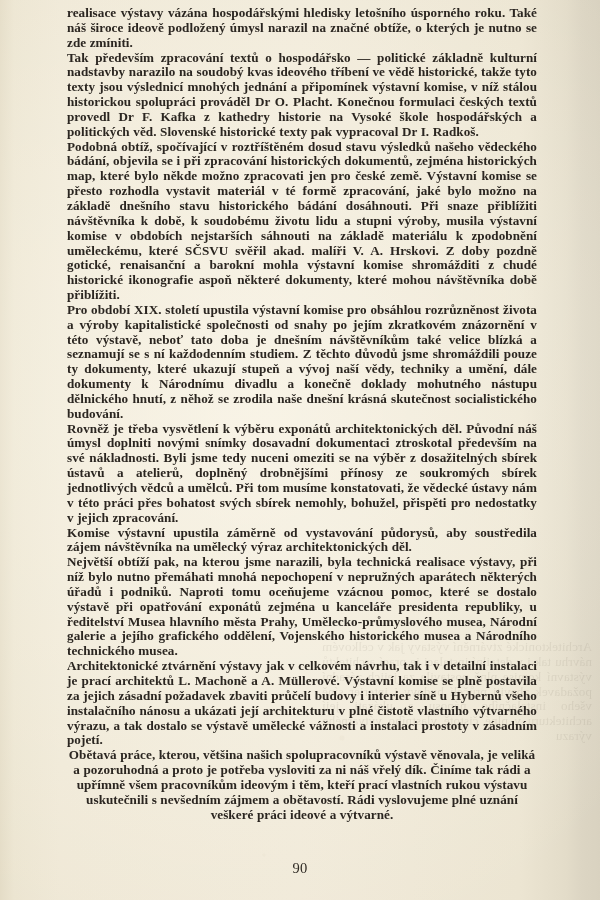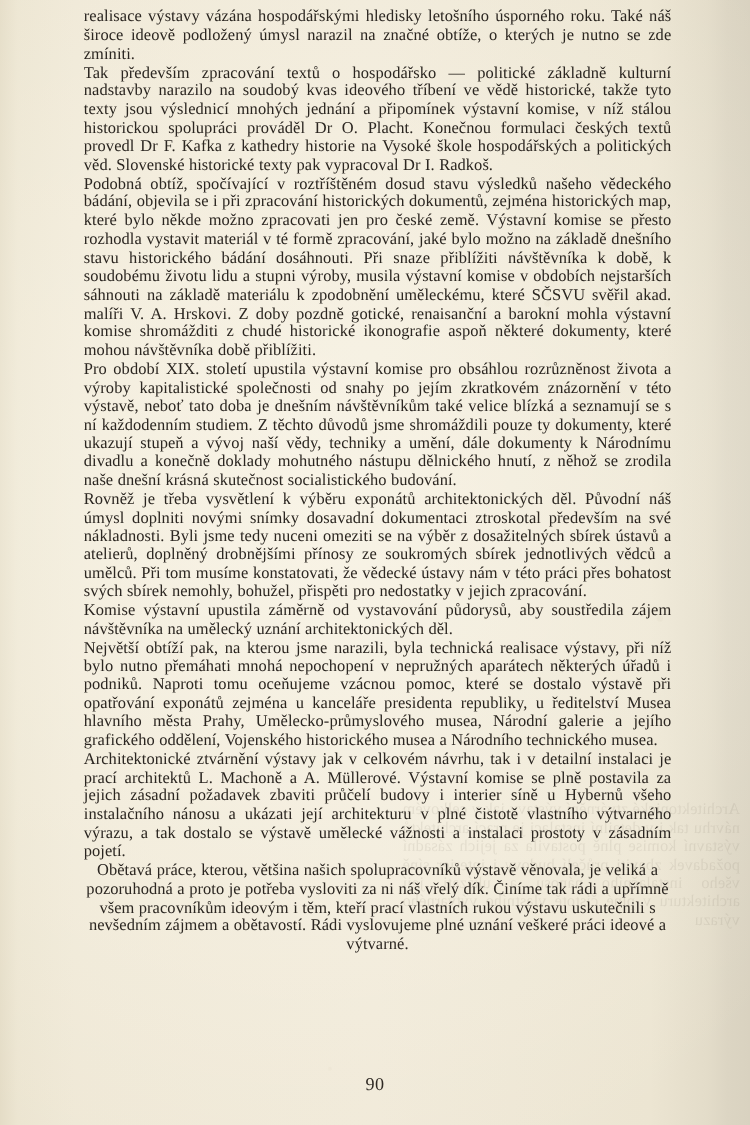--- a/index.html
+++ b/index.html
@@ -74,20 +74,21 @@
     left: 67px;
     top: 6px;
     width: 470px;
     color: #2b2621;
     font-size: 13.15px;
     line-height: 14.85px;
     text-align: justify;
     text-justify: inter-word;
     letter-spacing: 0.06px;
     word-spacing: 0.2px;
+    font-weight: bold;
     -webkit-font-smoothing: antialiased;
   }
   #text-block p {
     margin: 0;
     text-indent: 0;
   }
   #text-block p:last-child {
     text-align: center;
   }
 
@@ -117,21 +118,21 @@
   <div id="grain"></div>
 
   <div id="bleed">Architektonické ztvárnění výstavy jak v celkovém návrhu tak i v detailní instalaci je prací architektů výstavní komise plně postavila za jejich zásadní požadavek zbaviti průčelí budovy i interier síně všeho instalačního nánosu a ukázati její architekturu v plné čistotě vlastního výtvarného výrazu</div>
 
   <div id="text-block">
     <p>realisace výstavy vázána hospodářskými hledisky letošního úsporného roku. Také náš široce ideově podložený úmysl narazil na značné obtíže, o kterých je nutno se zde zmíniti.</p>
     <p>Tak především zpracování textů o hospodářsko — politické základně kulturní nadstavby narazilo na soudobý kvas ideového tříbení ve vědě historické, takže tyto texty jsou výslednicí mnohých jednání a připomínek výstavní komise, v níž stálou historickou spolupráci prováděl Dr O. Placht. Konečnou formulaci českých textů provedl Dr F. Kafka z kathedry historie na Vysoké škole hospodářských a politických věd. Slovenské historické texty pak vypracoval Dr I. Radkoš.</p>
     <p>Podobná obtíž, spočívající v roztříštěném dosud stavu výsledků našeho vědeckého bádání, objevila se i při zpracování historických dokumentů, zejména historických map, které bylo někde možno zpracovati jen pro české země. Výstavní komise se přesto rozhodla vystavit materiál v té formě zpracování, jaké bylo možno na základě dnešního stavu historického bádání dosáhnouti. Při snaze přiblížiti návštěvníka k době, k soudobému životu lidu a stupni výroby, musila výstavní komise v obdobích nejstarších sáhnouti na základě materiálu k zpodobnění uměleckému, které SČSVU svěřil akad. malíři V. A. Hrskovi. Z doby pozdně gotické, renaisanční a barokní mohla výstavní komise shromážditi z chudé historické ikonografie aspoň některé dokumenty, které mohou návštěvníka době přiblížiti.</p>
     <p>Pro období XIX. století upustila výstavní komise pro obsáhlou rozrůzněnost života a výroby kapitalistické společnosti od snahy po jejím zkratkovém znázornění v této výstavě, neboť tato doba je dnešním návštěvníkům také velice blízká a seznamují se s ní každodenním studiem. Z těchto důvodů jsme shromáždili pouze ty dokumenty, které ukazují stupeň a vývoj naší vědy, techniky a umění, dále dokumenty k Národnímu divadlu a konečně doklady mohutného nástupu dělnického hnutí, z něhož se zrodila naše dnešní krásná skutečnost socialistického budování.</p>
     <p>Rovněž je třeba vysvětlení k výběru exponátů architektonických děl. Původní náš úmysl doplniti novými snímky dosavadní dokumentaci ztroskotal především na své nákladnosti. Byli jsme tedy nuceni omeziti se na výběr z dosažitelných sbírek ústavů a atelierů, doplněný drobnějšími přínosy ze soukromých sbírek jednotlivých vědců a umělců. Při tom musíme konstatovati, že vědecké ústavy nám v této práci přes bohatost svých sbírek nemohly, bohužel, přispěti pro nedostatky v jejich zpracování.</p>
-    <p>Komise výstavní upustila záměrně od vystavování půdorysů, aby soustředila zájem návštěvníka na umělecký uznání architektonických děl.</p>
+    <p>Komise výstavní upustila záměrně od vystavování půdorysů, aby soustředila zájem návštěvníka na umělecký výraz architektonických děl.</p>
     <p>Největší obtíží pak, na kterou jsme narazili, byla technická realisace výstavy, při níž bylo nutno přemáhati mnohá nepochopení v nepružných aparátech některých úřadů i podniků. Naproti tomu oceňujeme vzácnou pomoc, které se dostalo výstavě při opatřování exponátů zejména u kanceláře presidenta republiky, u ředitelství Musea hlavního města Prahy, Umělecko-průmyslového musea, Národní galerie a jejího grafického oddělení, Vojenského historického musea a Národního technického musea.</p>
     <p>Architektonické ztvárnění výstavy jak v celkovém návrhu, tak i v detailní instalaci je prací architektů L. Machoně a A. Müllerové. Výstavní komise se plně postavila za jejich zásadní požadavek zbaviti průčelí budovy i interier síně u Hybernů všeho instalačního nánosu a ukázati její architekturu v plné čistotě vlastního výtvarného výrazu, a tak dostalo se výstavě umělecké vážnosti a instalaci prostoty v zásadním pojetí.</p>
     <p>Obětavá práce, kterou, většina našich spolupracovníků výstavě věnovala, je veliká a pozoruhodná a proto je potřeba vysloviti za ni náš vřelý dík. Činíme tak rádi a upřímně všem pracovníkům ideovým i těm, kteří prací vlastních rukou výstavu uskutečnili s nevšedním zájmem a obětavostí. Rádi vyslovujeme plné uznání veškeré práci ideové a výtvarné.</p>
   </div>
 
   <div id="folio">90</div>
 
   <div id="ink"></div>
 </div>
 

